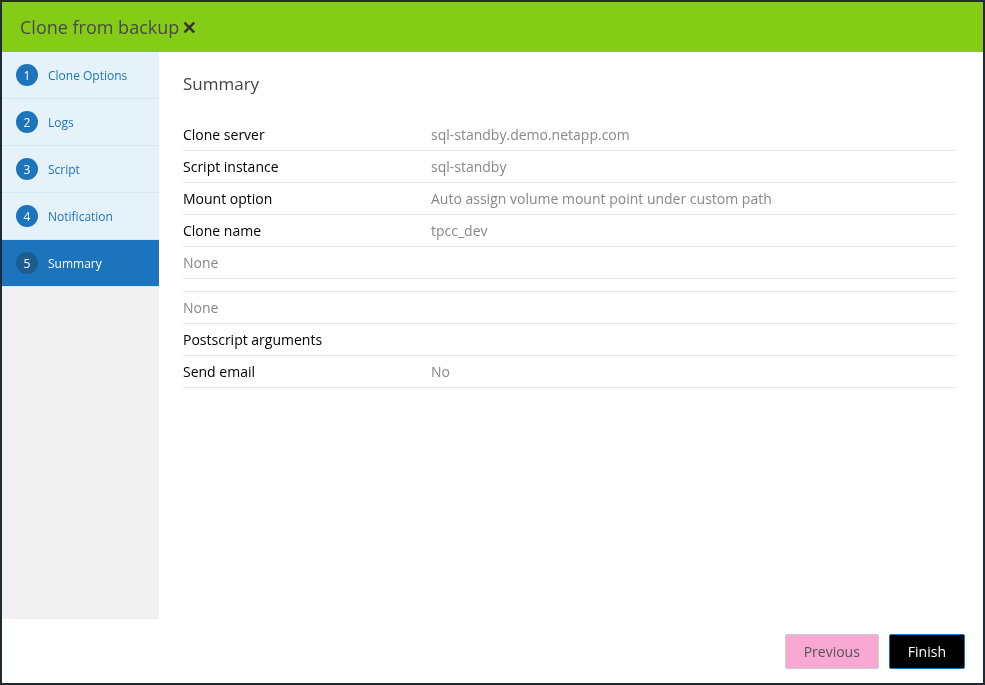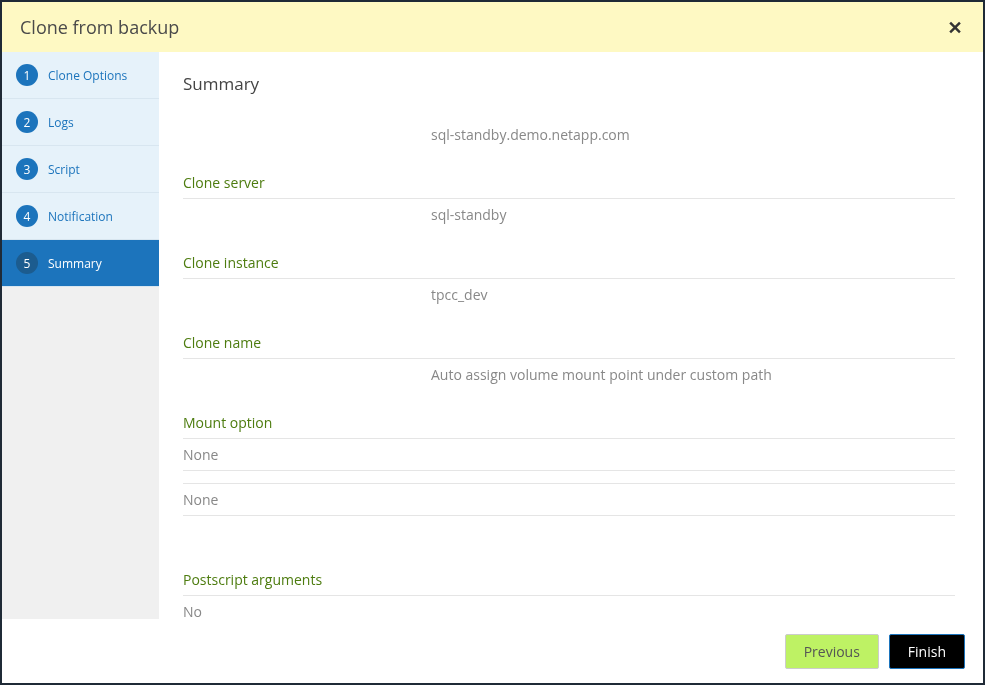--- a/index.html
+++ b/index.html
@@ -16,24 +16,24 @@
     }
     .dialog {
       width: 985px;
       height: 685px;
       border: 2px solid #1f2a36;
       display: flex;
       flex-direction: column;
       background: #fff;
     }
     .dialog-header {
-      background: #fef9c3;
+      background: #84cc16;
       padding: 12px 18px;
       display: flex;
-      justify-content: space-between;
+      justify-content: flex-start;
       align-items: center;
       height: 50px;
     }
     .dialog-title {
       color: #4a4a4a;
       font-size: 18px;
       font-weight: 400;
     }
     .close-btn {
       cursor: pointer;
@@ -106,44 +106,43 @@
       width: 100%;
     }
     .summary-row {
       display: flex;
       padding: 6px 0;
       border-bottom: 1px solid #e5e5e5;
       font-size: 14px;
     }
     .summary-label {
       width: 248px;
-      color: #4d7c0f;
+      color: #000000;
       flex-shrink: 0;
-      margin-top: 48px;
     }
     .summary-value {
       flex: 1;
       color: #888;
     }
     .dialog-footer {
       padding: 14px 18px;
       display: flex;
       justify-content: flex-end;
       gap: 10px;
       border-top: 1px solid #fff;
     }
     .btn {
       padding: 7px 18px;
       font-size: 14px;
       border-radius: 2px;
       cursor: pointer;
       font-family: inherit;
     }
     .btn-secondary {
-      background: #bef264;
+      background: #f9a8d4;
       border: 1px solid #ccc;
       color: #555;
     }
     .btn-primary {
       background: #000000;
       border: 1px solid #1c74bc;
       color: #fff;
     }
   </style>
 </head>
@@ -180,45 +179,46 @@
     </div>
 
     <div class="content">
       <div class="content-title">Summary</div>
       <div class="summary-table">
         <div class="summary-row">
           <div class="summary-label">Clone server</div>
           <div class="summary-value">sql-standby.demo.netapp.com</div>
         </div>
         <div class="summary-row">
-          <div class="summary-label">Clone instance</div>
+          <div class="summary-label">Script instance</div>
           <div class="summary-value">sql-standby</div>
+        </div>
+        <div class="summary-row">
+          <div class="summary-label">Mount option</div>
+          <div class="summary-value">Auto assign volume mount point under custom path</div>
         </div>
         <div class="summary-row">
           <div class="summary-label">Clone name</div>
           <div class="summary-value">tpcc_dev</div>
         </div>
         <div class="summary-row">
-          <div class="summary-label">Mount option</div>
-          <div class="summary-value">Auto assign volume mount point under custom path</div>
-        </div>
-        <div class="summary-row">
           <div class="summary-value">None</div>
         </div>
         <div class="summary-row">
           <div class="summary-value"></div>
         </div>
         <div class="summary-row">
           <div class="summary-value">None</div>
         </div>
         <div class="summary-row">
           <div class="summary-label">Postscript arguments</div>
           <div class="summary-value"></div>
         </div>
         <div class="summary-row">
+          <div class="summary-label">Send email</div>
           <div class="summary-value">No</div>
         </div>
       </div>
     </div>
   </div>
 
   <div class="dialog-footer">
     <button class="btn btn-secondary">Previous</button>
     <button class="btn btn-primary">Finish</button>
   </div>

